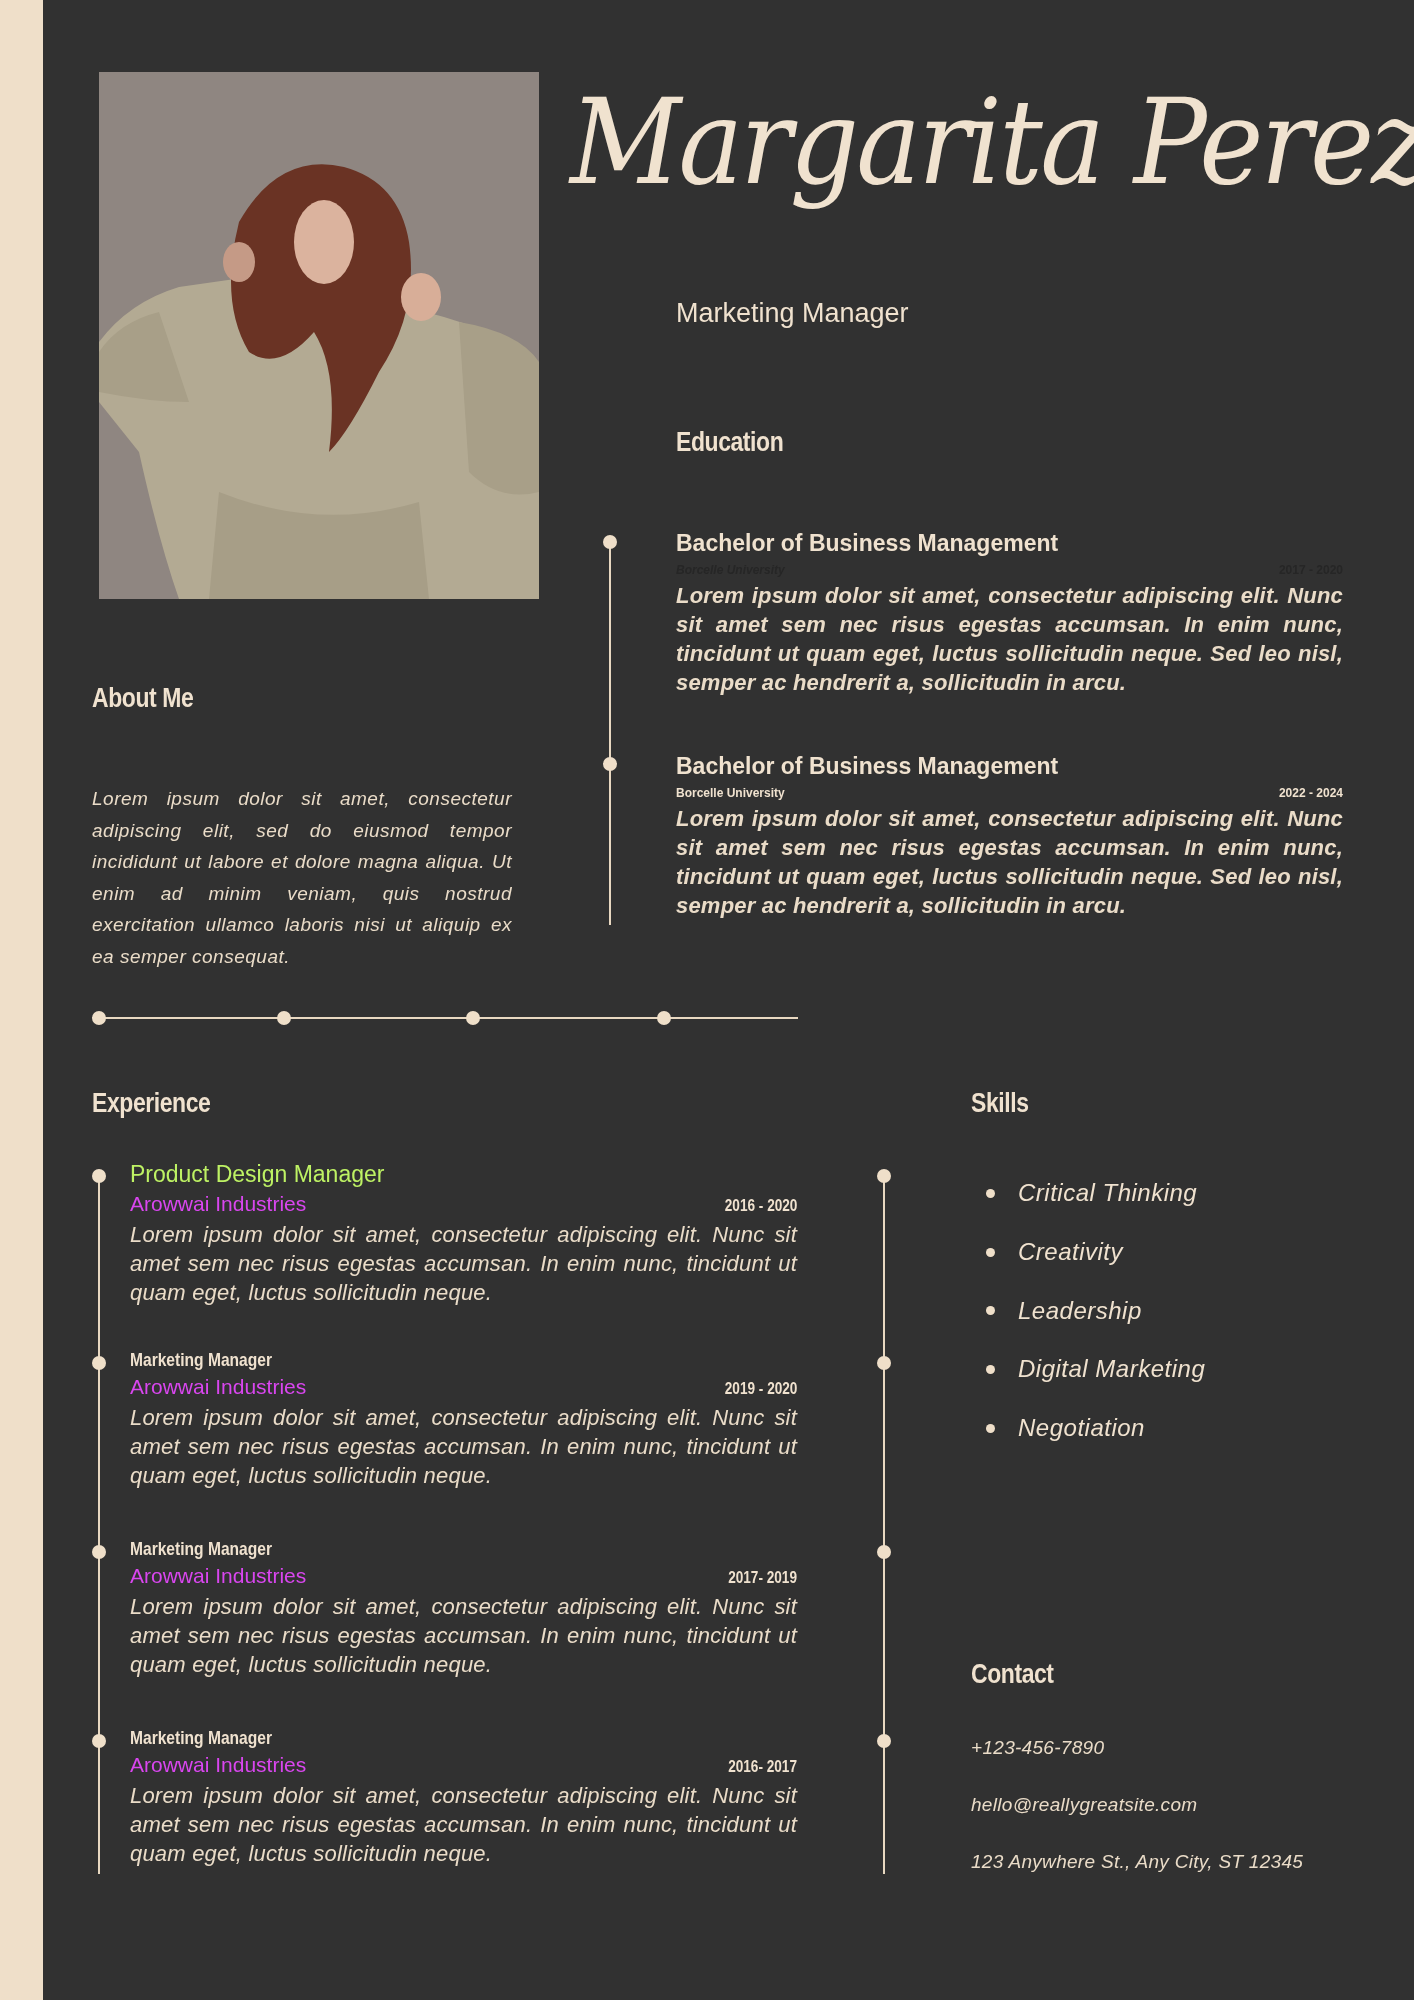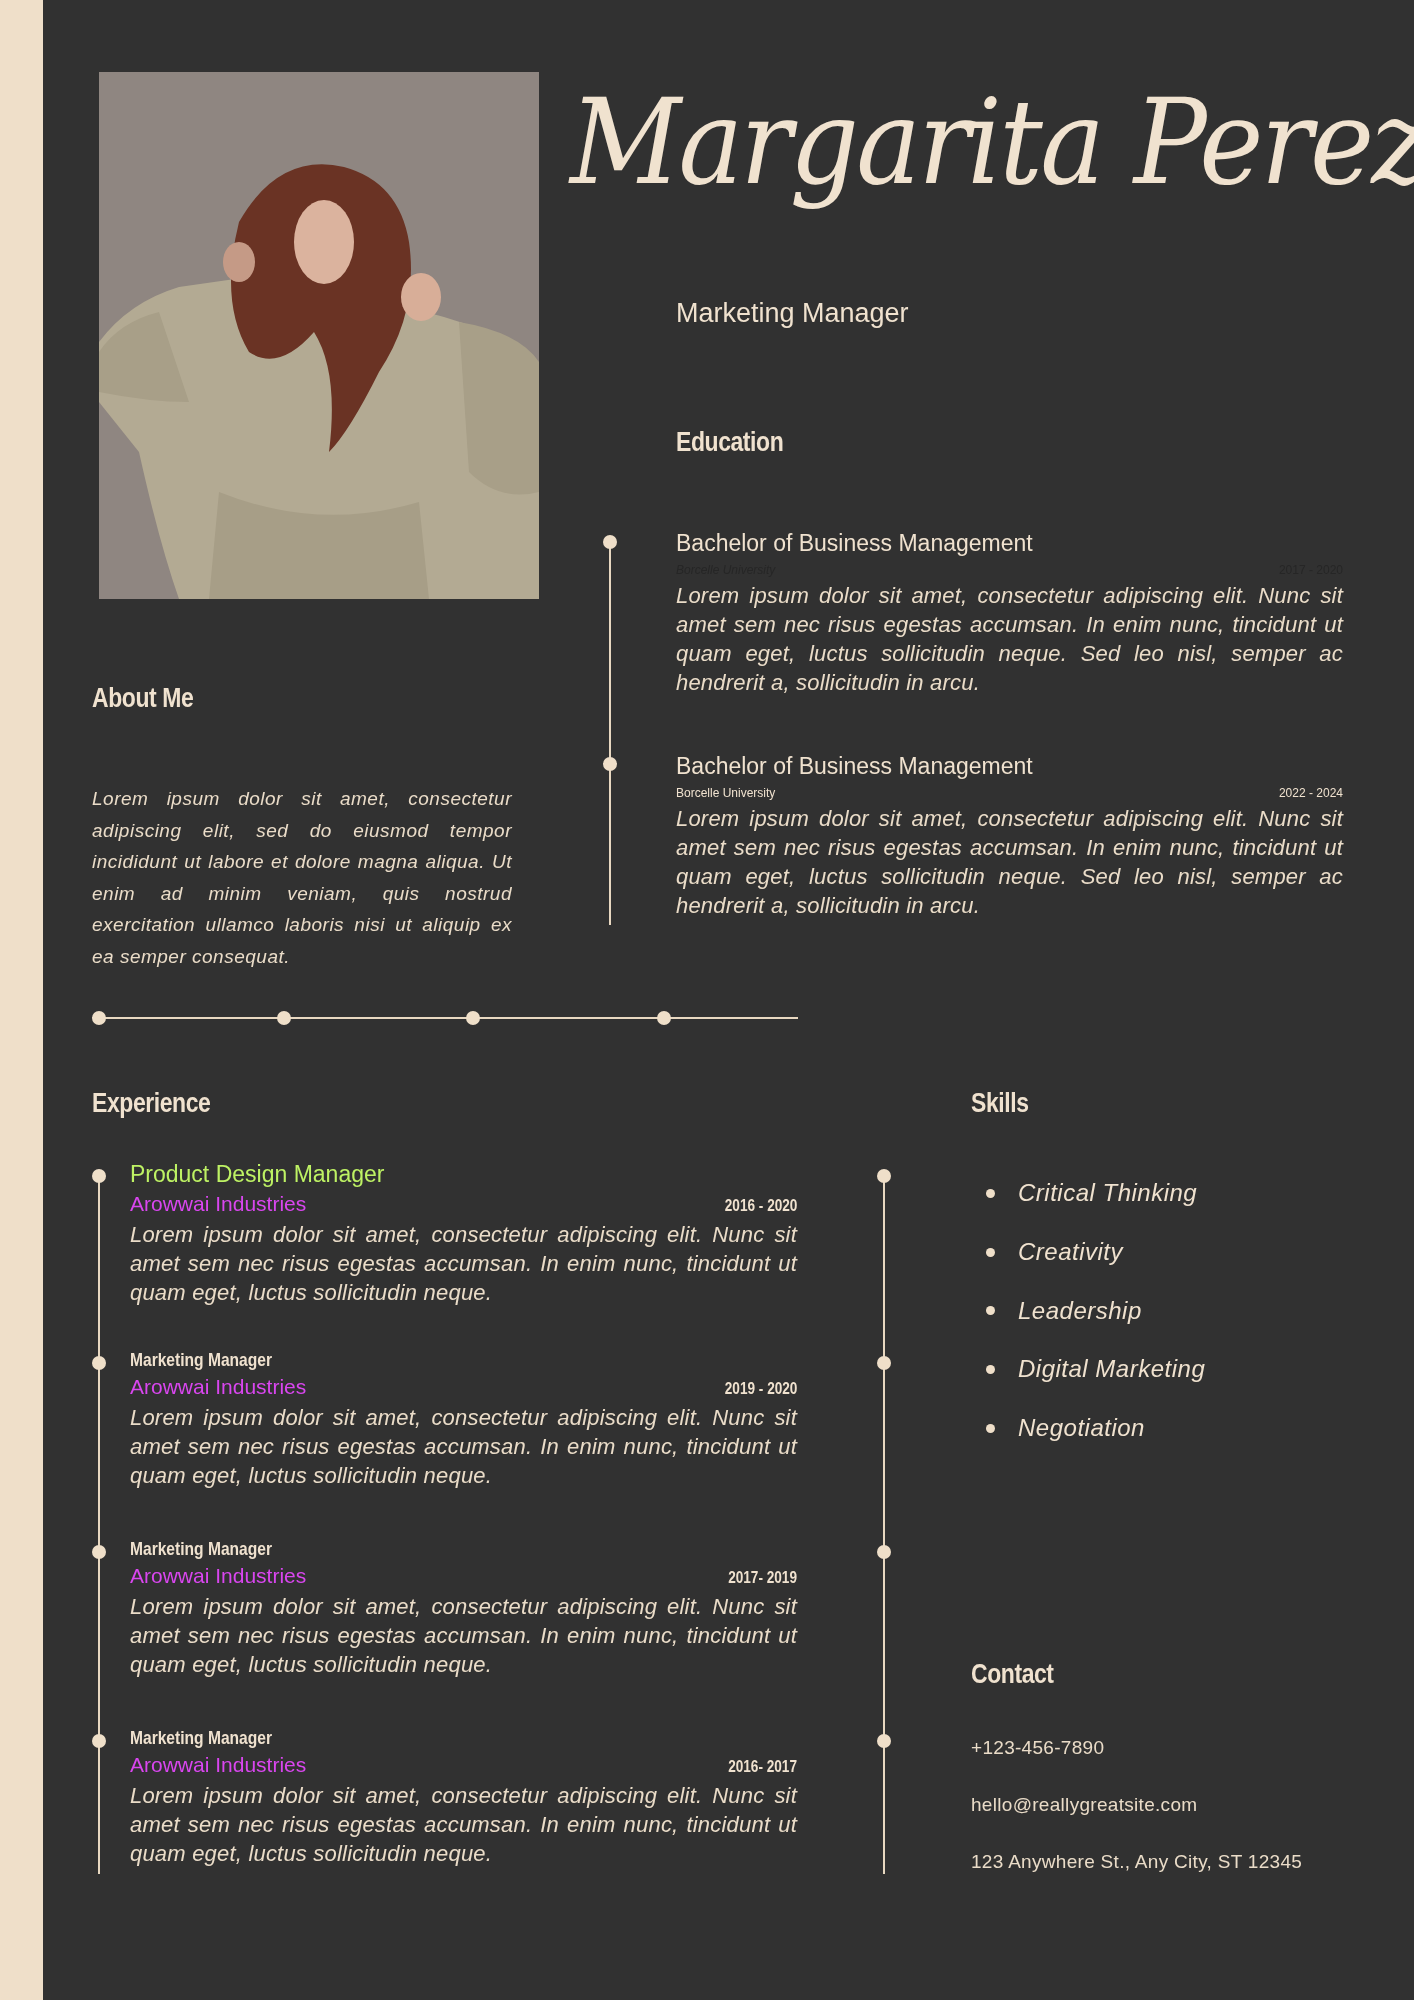--- a/index.html
+++ b/index.html
@@ -31,21 +31,21 @@
       font-size: 28px; color: #f0e2cf; transform: scaleX(0.82); transform-origin: left center;
       letter-spacing: -0.5px;
     }
 
     
     .vline { position: absolute; width: 2px; background: #e8d8c1; }
     .hline { position: absolute; height: 2px; background: #e8d8c1; }
     .dot { position: absolute; width: 14px; height: 14px; border-radius: 50%; background: #efdfc9; }
 
     
-    .edu-item { position: absolute; left: 676px; width: 667px; }
+    .edu-item { position: absolute; left: 676px; width: 667px; font-weight: bold; }
     .edu-degree { font-size: 23px; color: #f0e2cf; }
     .edu-row { display: flex; justify-content: space-between; margin-top: 6px; font-size: 12px; }
     .edu-row.faded { color: #262626; font-style: italic; }
     .edu-row.faded .year { font-style: normal; }
     .body-italic {
       font-style: italic; font-size: 22px; line-height: 29px; color: #eadcc8;
       text-align: justify; margin-top: 4px; letter-spacing: 0.2px;
     }
 
     
@@ -65,21 +65,21 @@
     .exp-company { font-size: 21px; color: #d946ef; }
     .exp-years { font-size: 16px; font-weight: 700; color: #f0e2cf; transform: scaleX(0.85); transform-origin: right center; }
 
     
     .skills { left: 978px; top: 1164px; margin: 0; padding: 0; list-style: none; }
     .skills li { display: flex; align-items: center; height: 58.7px; }
     .skills .bullet { width: 9px; height: 9px; border-radius: 50%; background: #efdfc9; margin-right: 23px; margin-left: 8px; }
     .skills .skill-label { font-style: italic; font-size: 24px; color: #f0e2cf; letter-spacing: 0.5px; }
 
     
-    .contact-line { position: absolute; left: 971px; font-size: 19px; color: #eadcc8; letter-spacing: 0.3px; }
+    .contact-line { position: absolute; left: 971px; font-style: italic; font-size: 19px; color: #eadcc8; letter-spacing: 0.3px; }
   </style>
 </head>
 <body>
 
 <div class="side-strip"></div>
 
 <div class="abs photo" title="Portrait of woman with auburn hair in beige hoodie">
   <svg viewBox="0 0 440 527" preserveAspectRatio="none">
     <rect width="440" height="527" fill="#8f8681"></rect>
 

